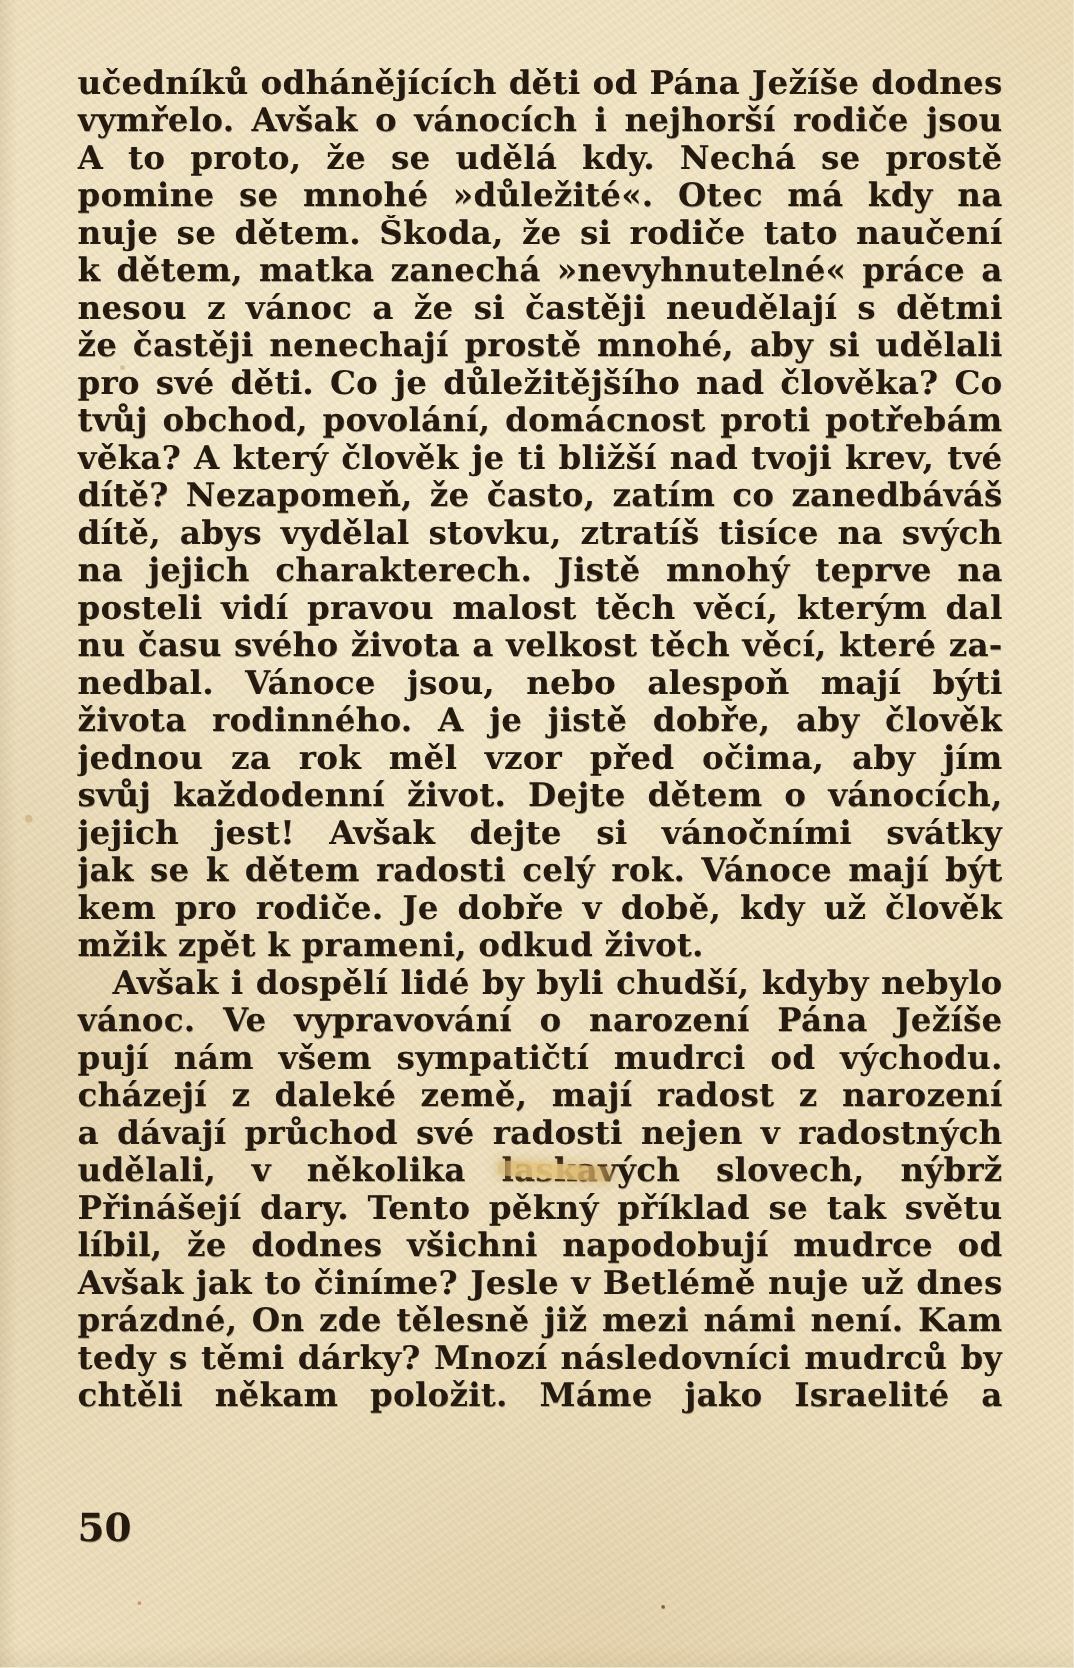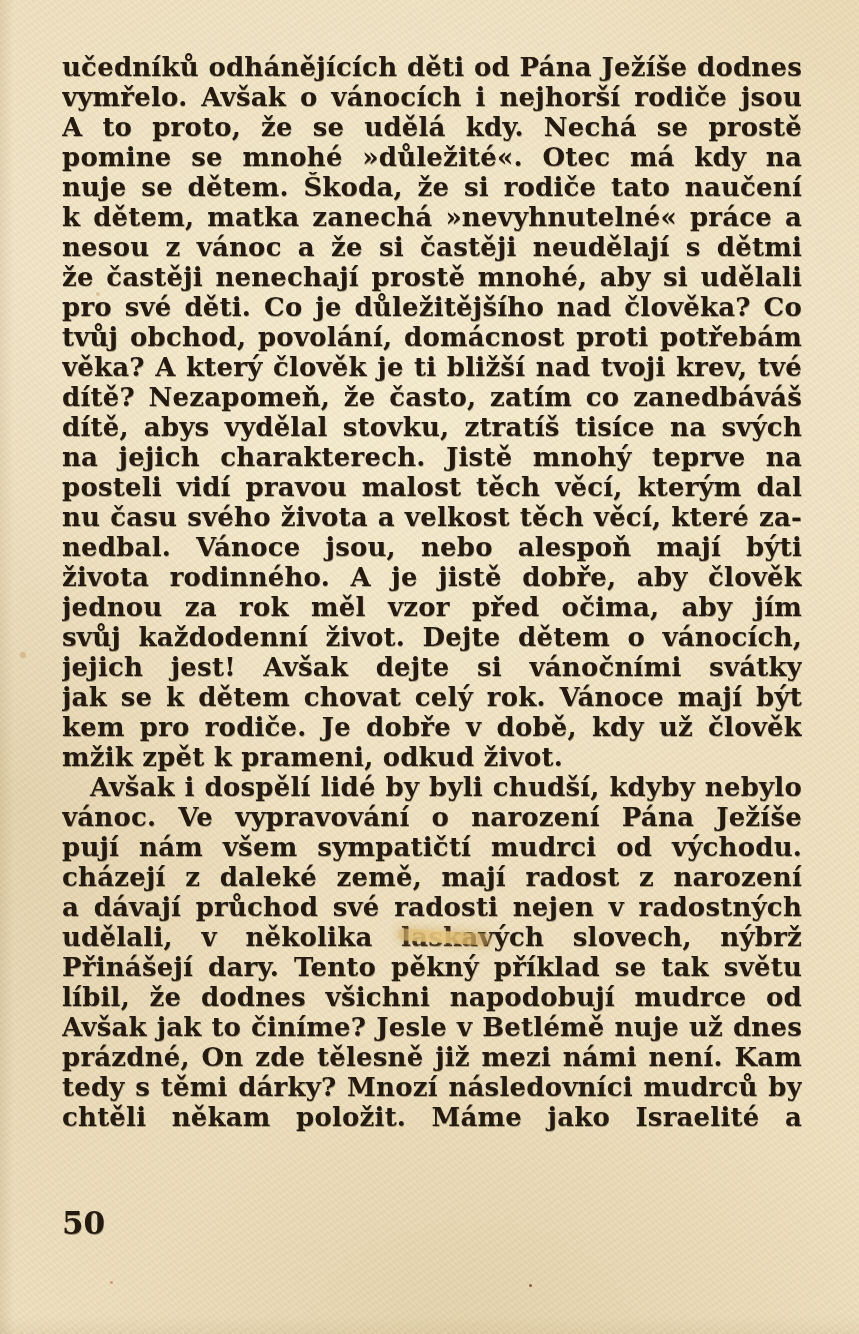--- a/index.html
+++ b/index.html
@@ -114,21 +114,21 @@
       <div class="line">dítě? Nezapomeň, že často, zatím co zanedbáváš své</div>
       <div class="line">dítě, abys vydělal stovku, ztratíš tisíce na svých dětech,</div>
       <div class="line">na jejich charakterech. Jistě mnohý teprve na smrtelné</div>
       <div class="line">posteli vidí pravou malost těch věcí, kterým dal větši-</div>
       <div class="line">nu času svého života a velkost těch věcí, které za-</div>
       <div class="line">nedbal. Vánoce jsou, nebo alespoň mají býti vzorem</div>
       <div class="line">života rodinného. A je jistě dobře, aby člověk alespoň</div>
       <div class="line">jednou za rok měl vzor před očima, aby jím srovnal</div>
       <div class="line">svůj každodenní život. Dejte dětem o vánocích, což</div>
       <div class="line">jejich jest! Avšak dejte si vánočními svátky poradit,</div>
-      <div class="line">jak se k dětem chovat celý rok. Vánoce mají být</div>
+      <div class="line">jak se k dětem radosti celý rok. Vánoce mají být</div>
       <div class="line">kem pro rodiče. Je dobře v době, kdy už člověk pro-</div>
       <div class="line short-last">mžik zpět k prameni, odkud život.</div>
       <div class="line indent">Avšak i dospělí lidé by byli chudší, kdyby nebylo</div>
       <div class="line">vánoc. Ve vypravování o narození Pána Ježíše vystu-</div>
       <div class="line">pují nám všem sympatičtí mudrci od východu. Při-</div>
       <div class="line">cházejí z daleké země, mají radost z narození Spasitele</div>
       <div class="line">a dávají průchod své radosti nejen v radostných obli-</div>
       <div class="line">udělali, v několika laskavých slovech, nýbrž skutky.</div>
       <div class="line">Přinášejí dary. Tento pěkný příklad se tak světu za-</div>
       <div class="line">líbil, že dodnes všichni napodobují mudrce od východu.</div>

